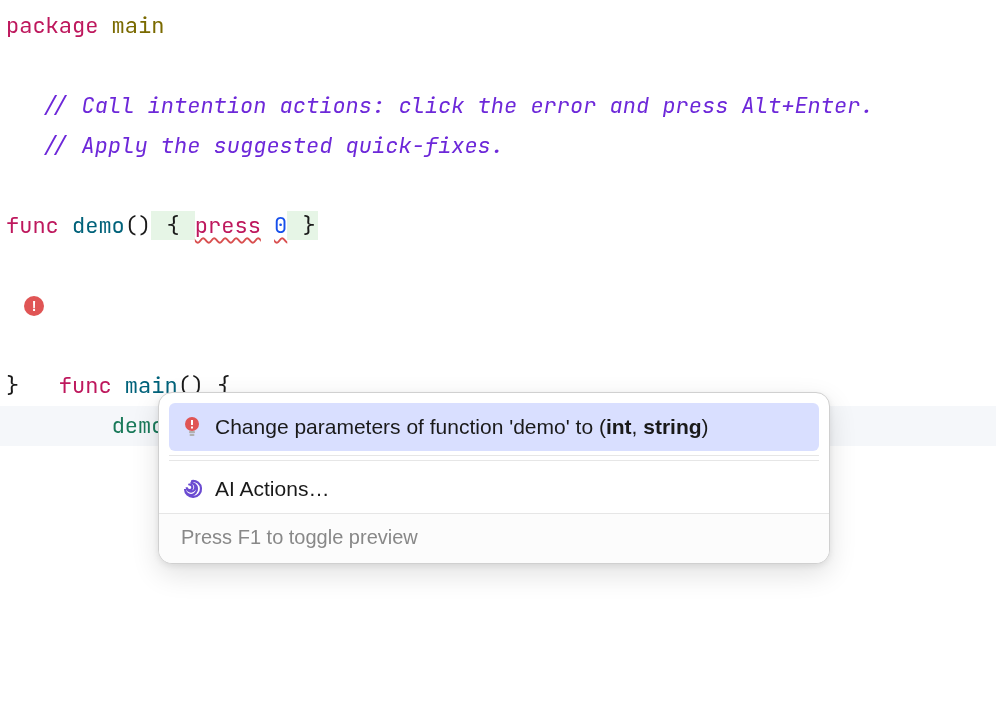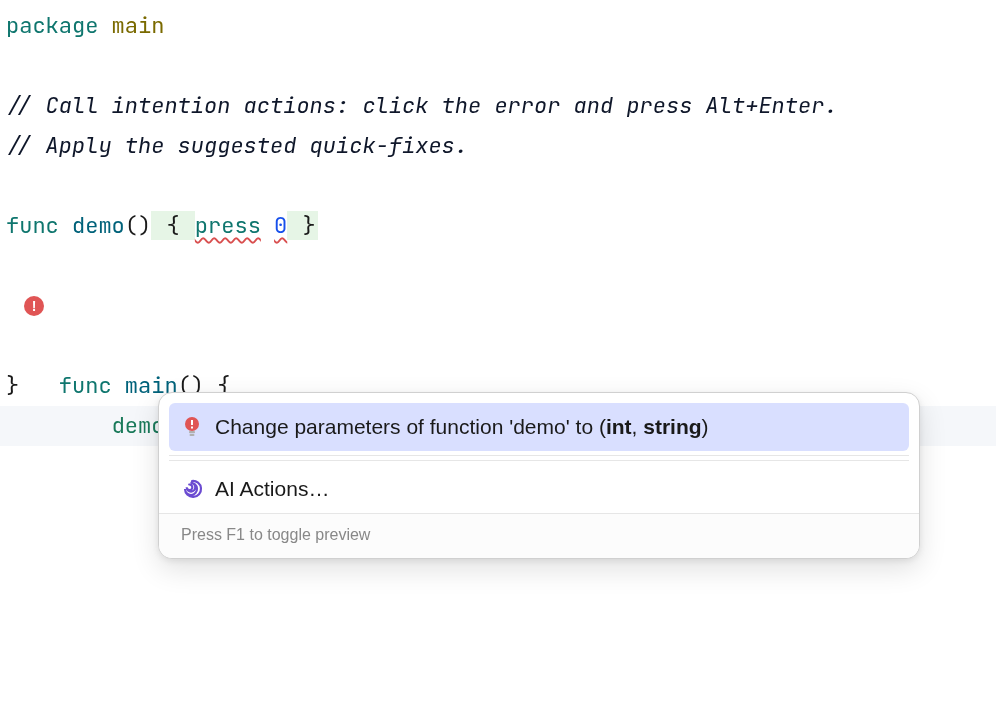--- a/index.html
+++ b/index.html
@@ -20,27 +20,28 @@
     padding-top: 6px;
   }
   .line {
     position: relative;
     height: 40px;
     line-height: 40px;
     white-space: pre;
     padding-left: 6px;
     font-style: normal;
   }
-  .kw   { color: #0f766e; }   
+  .kw   { color: #be185d; }   
   .ident{ color: #00627a; }   
   .pkg  { color: #7a6a00; }   
   .demo-call { color: #1a7a5a; }
   .comment {
-    color: #0f172a;
+    color: #6d28d9;
     font-style: italic;
+    margin-left: 36px;
   }
   .num  { color: #1750eb; }
   .str  { color: #1a7a4a; }
   .plain{ color: #1a1a1a; }
 
   .hl-diff {
     background: #e6f5e6;
     padding: 0 2px;
   }
   .hl-sel {
@@ -84,21 +85,21 @@
     font-style: normal;
   }
 
   .line .content { position: relative; z-index: 2; }
 
   
   .popup {
     position: absolute;
     left: 158px;
     top: 392px;
-    width: 762px;
+    width: 672px;
     background: #ffffff;
     border: 1px solid #d0d0d0;
     border-radius: 14px;
     box-shadow: 0 10px 28px rgba(0,0,0,0.12), 0 2px 6px rgba(0,0,0,0.08);
     font-family: -apple-system, "Segoe UI", Arial, sans-serif;
     font-size: 21px;
     overflow: hidden;
     z-index: 20;
   }
   .popup-items {
@@ -118,21 +119,21 @@
   }
   .popup-sep {
     height: 1px;
     background: #e6e6e6;
     margin: 4px 0;
   }
   .popup-footer {
     border-top: 1px solid #e6e6e6;
     padding: 12px 22px 14px 22px;
     color: #888888;
-    font-size: 16px;
+    font-size: 20px;
     background: #fcfcfc;
   }
   .icon {
     width: 22px; height: 22px;
     flex: 0 0 22px;
     display: inline-flex;
     align-items: center;
     justify-content: center;
   }
   .pb { font-weight: 700; }

